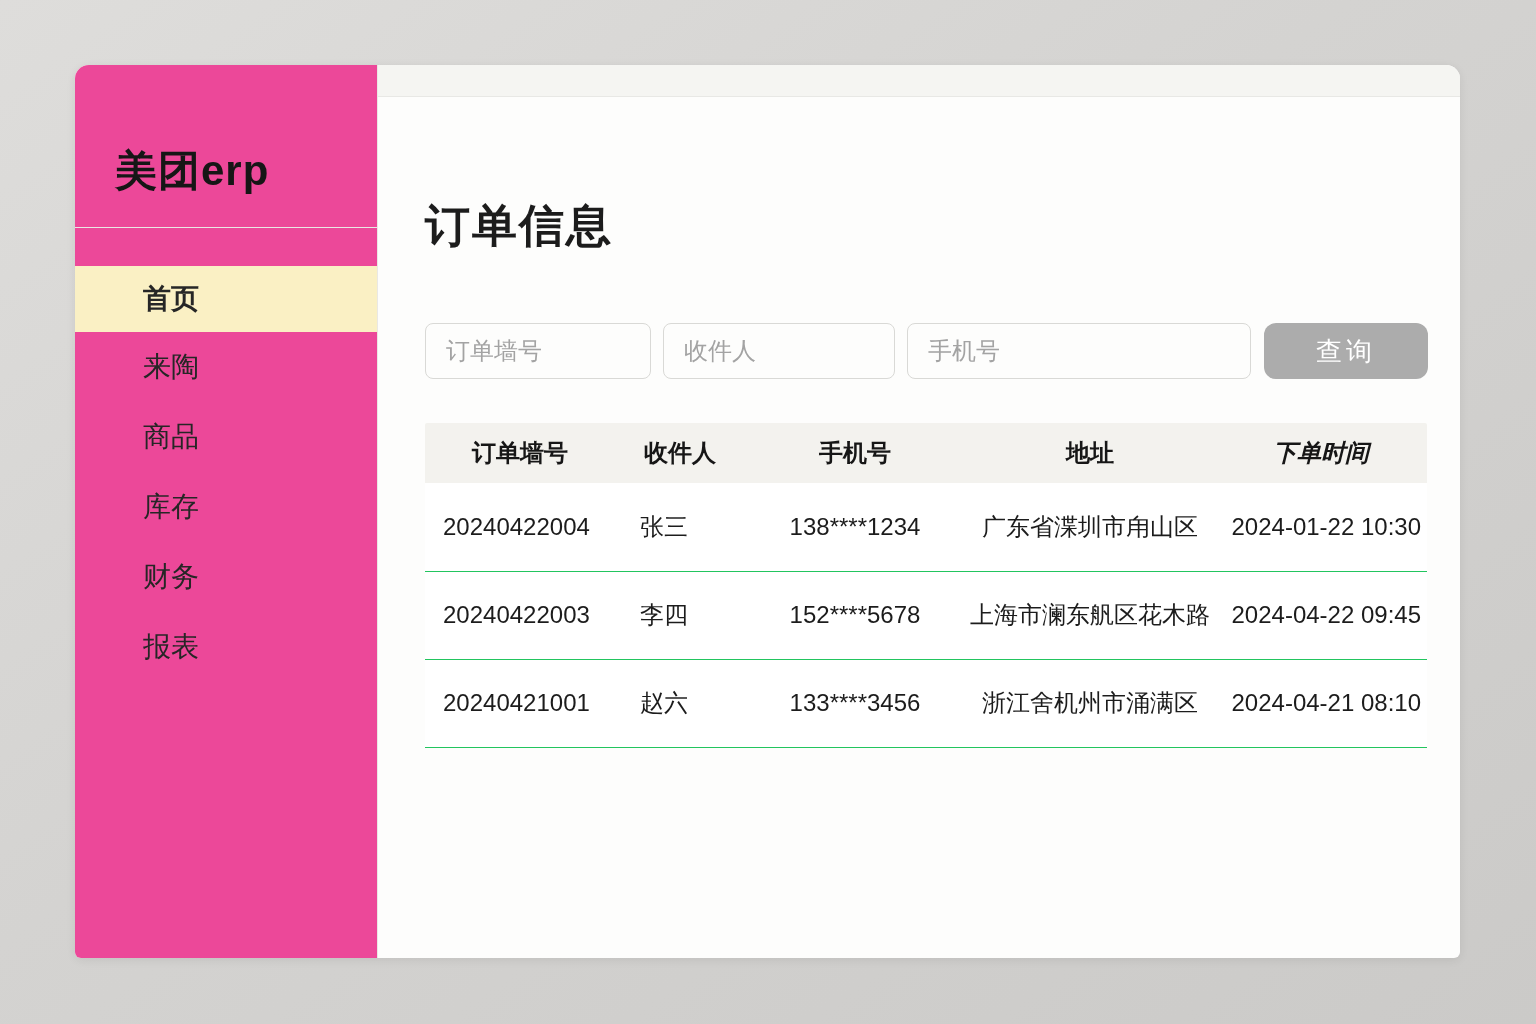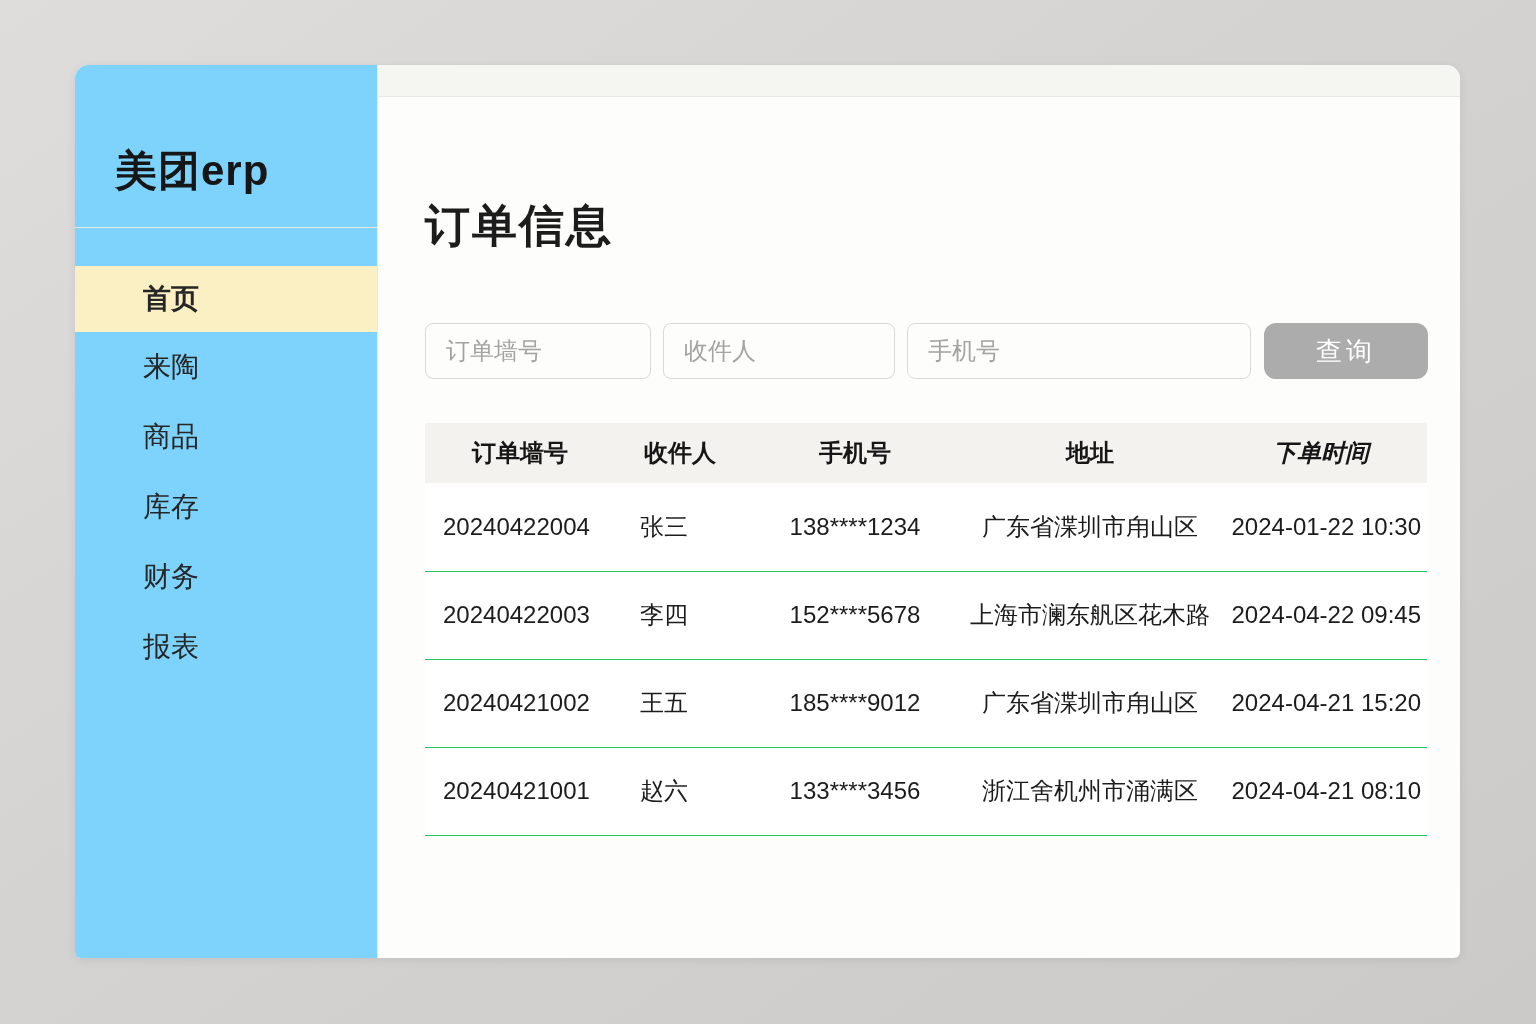--- a/index.html
+++ b/index.html
@@ -15,21 +15,21 @@
     background: #fdfdfc; border-radius: 14px 14px 6px 6px;
     box-shadow: 0 2px 10px rgba(0,0,0,0.08);
     overflow: hidden;
   }
   .top-strip {
     position: absolute; left: 0; top: 0; width: 100%; height: 32px;
     background: #f5f5f2; border-bottom: 1px solid #e8e8e5;
   }
   .sidebar {
     position: absolute; left: 0; top: 0; width: 303px; height: 100%;
-    background: #7dd3fc; border-right: 1px solid #e9e8e4; padding-top: 33px;
+    background: #ec4899; border-right: 1px solid #e9e8e4; padding-top: 33px;
   }
   .logo {
     font-size: 42px; font-weight: 600; color: #161616;
     padding: 45px 0 28px 40px; border-bottom: 1px solid #e9e8e4;
     letter-spacing: 1px;
   }
   .menu { margin-top: 38px; }
   .menu-item {
     height: 70px; display: flex; align-items: center; padding-left: 68px;
     font-size: 28px; color: #262626; cursor: pointer;
@@ -133,27 +133,20 @@
             <td class="a-right">2024-01-22 10:30</td>
           </tr>
           <tr>
             <td class="a-left1">20240422003</td>
             <td class="a-left2">李四</td>
             <td class="a-center">152****5678</td>
             <td class="a-center">上海市澜东舤区花木路</td>
             <td class="a-right">2024-04-22 09:45</td>
           </tr>
           <tr>
-            <td class="a-left1">20240421002</td>
-            <td class="a-left2">王五</td>
-            <td class="a-center">185****9012</td>
-            <td class="a-center">广东省渫圳市甪山区</td>
-            <td class="a-right">2024-04-21 15:20</td>
-          </tr>
-          <tr>
             <td class="a-left1">20240421001</td>
             <td class="a-left2">赵六</td>
             <td class="a-center">133****3456</td>
             <td class="a-center">浙江舍机州市涌满区</td>
             <td class="a-right">2024-04-21 08:10</td>
           </tr>
         </tbody>
     </table>
   </div>
 </div>

